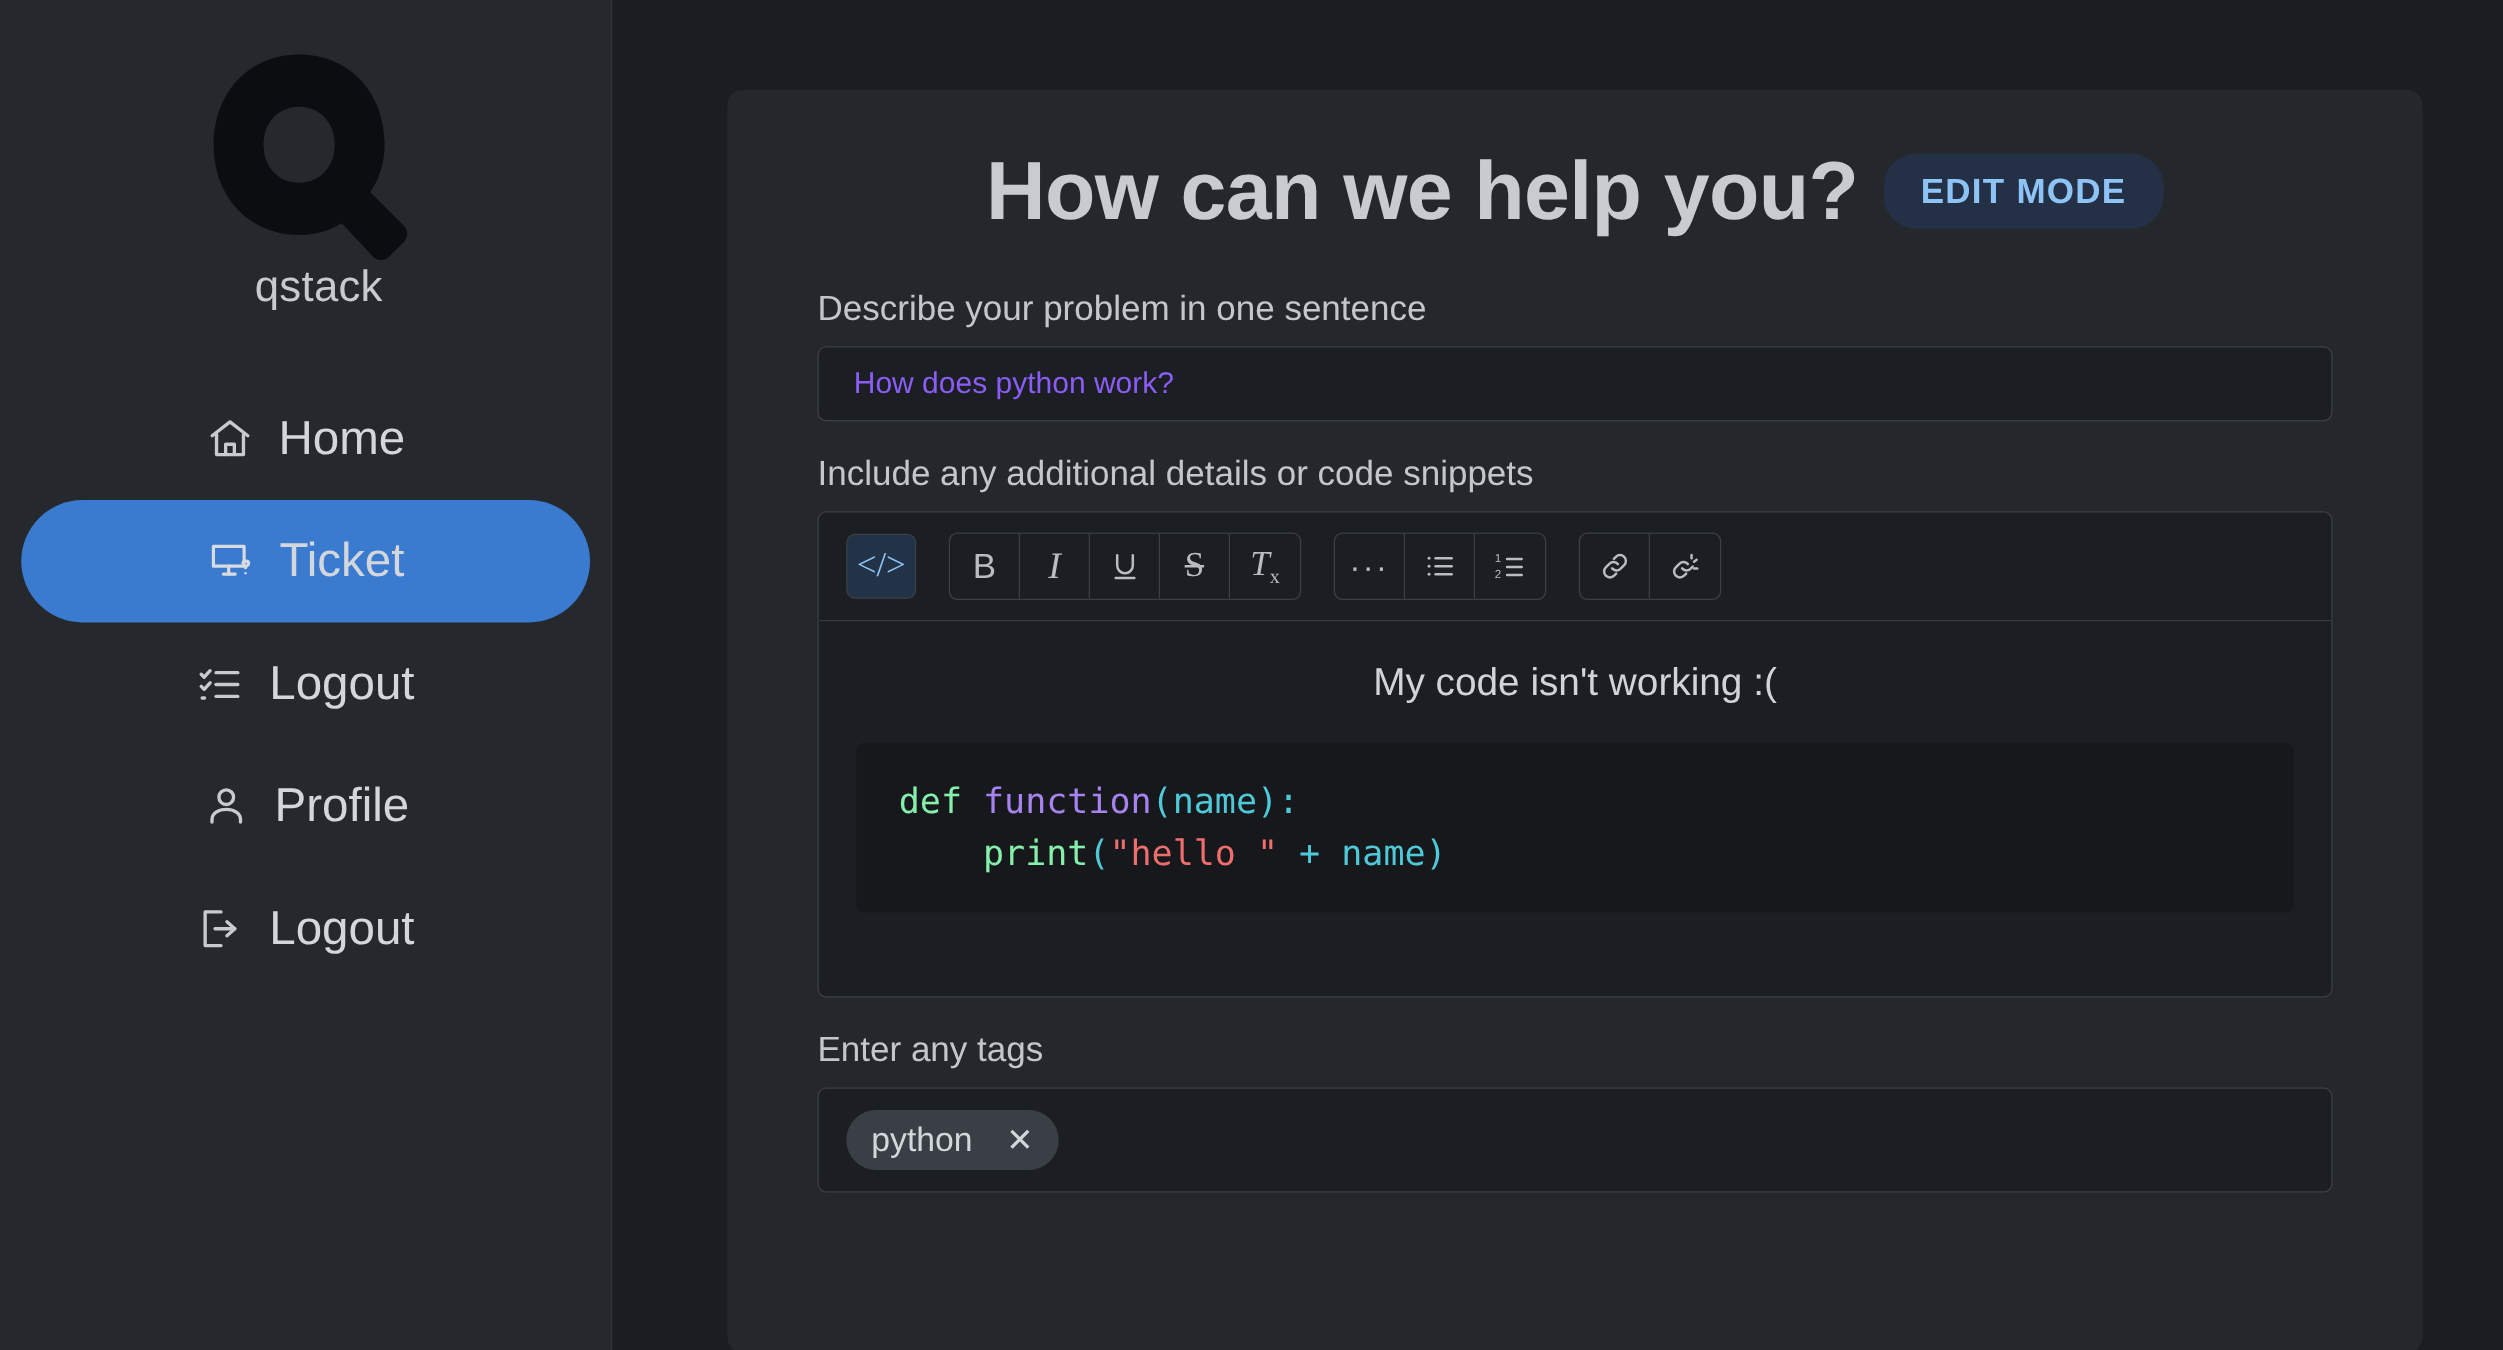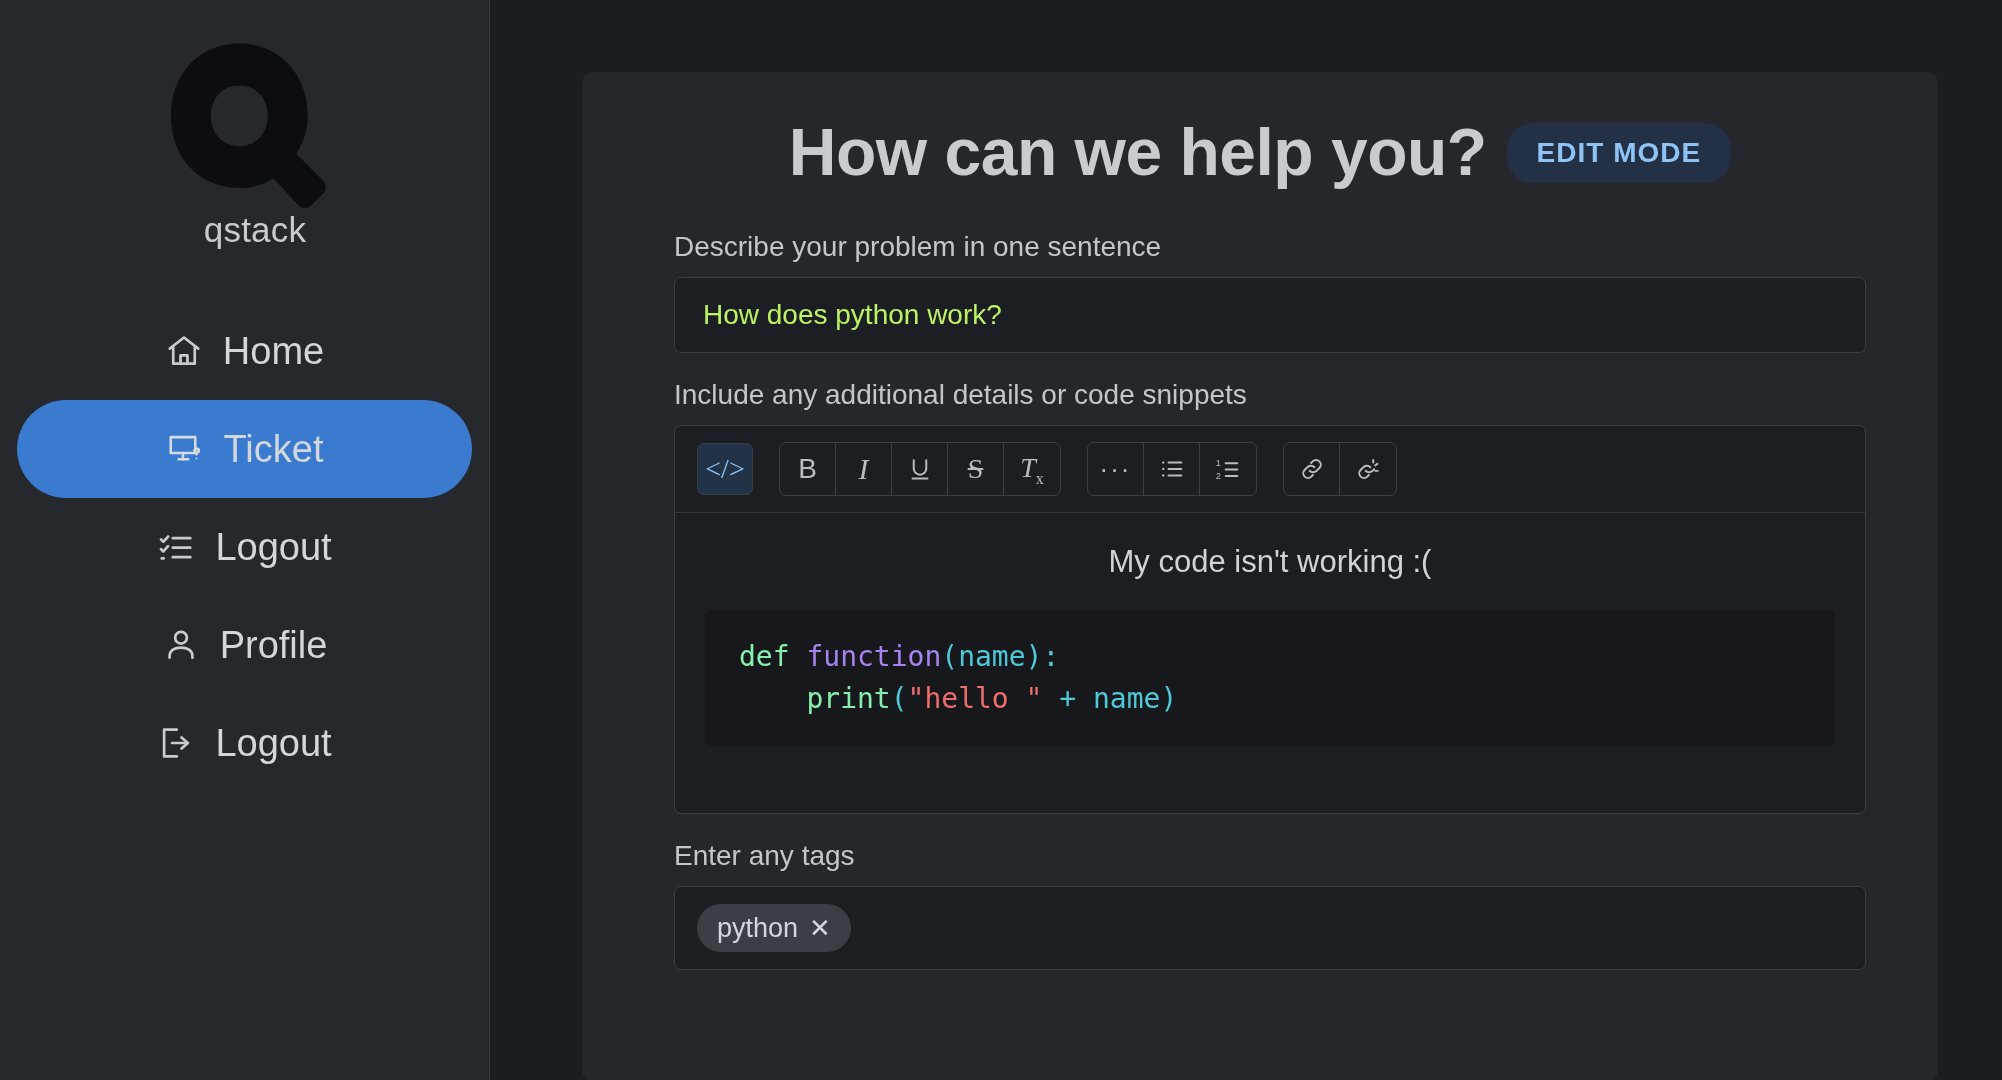--- a/index.html
+++ b/index.html
@@ -135,38 +135,38 @@
     border-radius: 26px;
     font-family: "Liberation Sans", sans-serif;
     font-size: 28px;
     font-weight: bold;
     letter-spacing: 1px;
     padding: 14px 30px;
     cursor: pointer;
     white-space: nowrap;
   }
 
-  .field { margin-bottom: 26px; margin-left: 20px; }
+  .field { margin-bottom: 26px; }
 
   .field-label {
     font-size: 28px;
     color: #c3c7cc;
     margin-bottom: 14px;
     display: block;
   }
 
   .text-input {
     width: 100%;
-    height: 76px;
+    height: 60px;
     background: #1b1e22;
     border: 1px solid #3b4045;
     border-radius: 7px;
-    color: #bef264;
+    color: #8b5cf6;
     font-family: "Liberation Sans", sans-serif;
-    font-size: 28px;
+    font-size: 24px;
     padding: 0 28px;
     outline: none;
   }
 
   
   .editor {
     width: 100%;
     background: #1b1e22;
     border: 1px solid #3b4045;
     border-radius: 7px;
@@ -266,21 +266,21 @@
     padding: 0 22px;
     gap: 12px;
   }
 
   .tag-chip {
     background: #3a3f45;
     border-radius: 24px;
     height: 48px;
     display: inline-flex;
     align-items: center;
-    gap: 11px;
+    gap: 27px;
     padding: 0 20px;
     color: #d3d7dc;
     font-size: 27px;
     cursor: default;
   }
 
   .tag-remove {
     color: #d3d7dc;
     font-size: 26px;
     line-height: 1;

